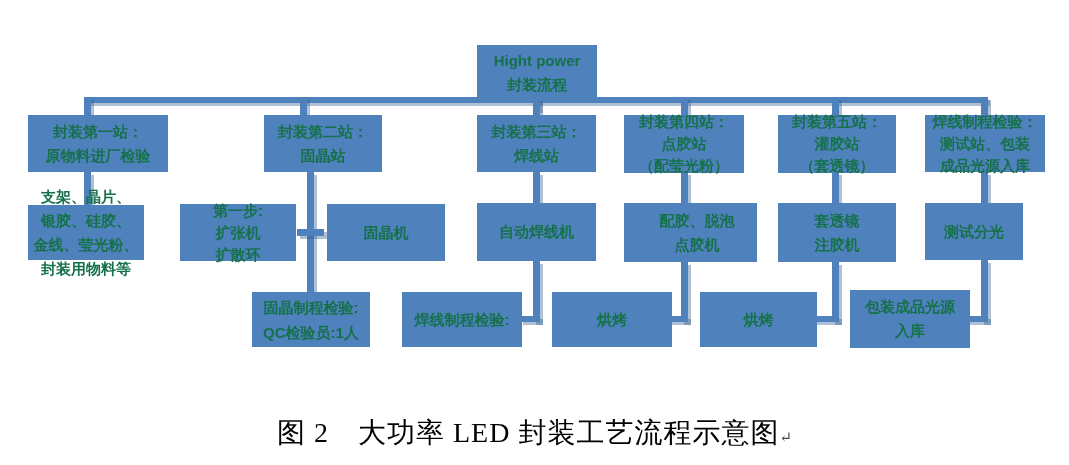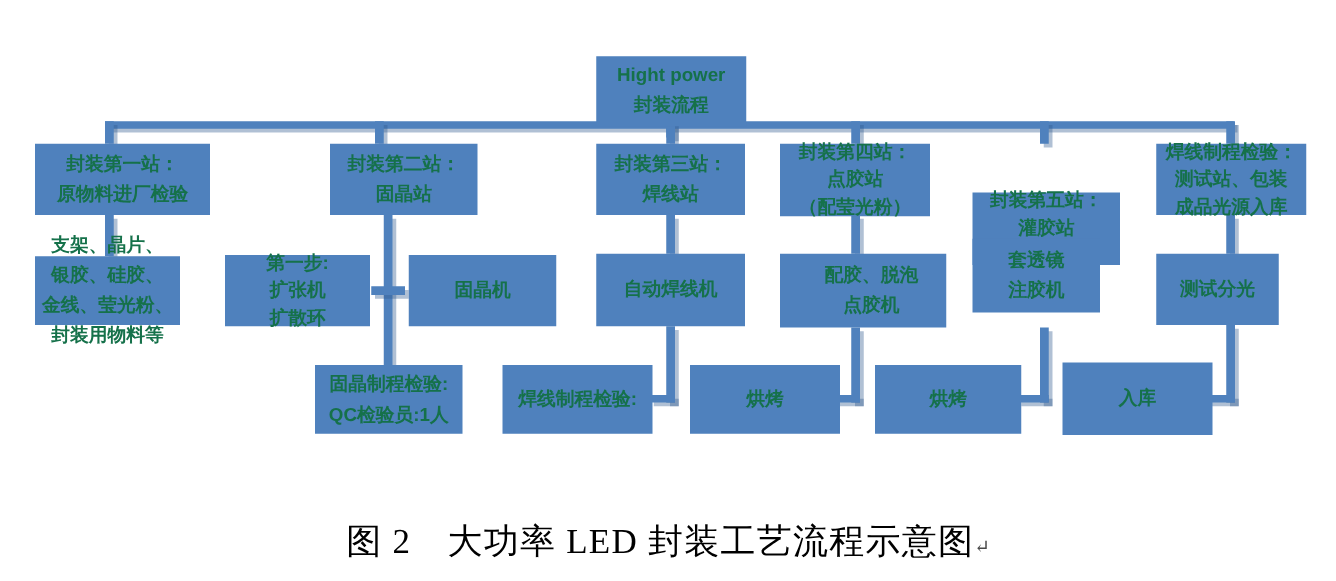--- a/index.html
+++ b/index.html
@@ -16,28 +16,28 @@
   }
   .box .ln{display:block;white-space:nowrap;}
   
   .conn{position:absolute;background:#4f81bd;box-shadow:3px 3px 0 rgba(47,90,143,0.38);}
   
   #b-root{left:477px;top:29px;width:120px;height:56px;margin-top:16px;}
   #s1{left:28px;top:115px;width:140px;height:57px;}
   #s2{left:252px;top:115px;width:118px;height:57px;margin-left:12px;}
   #s3{left:477px;top:115px;width:119px;height:57px;}
   #s4{left:624px;top:115px;width:120px;height:58px;line-height:22px;}
-  #s5{left:778px;top:115px;width:118px;height:58px;line-height:22px;margin-top:39px;}
+  #s5{left:778px;top:115px;width:118px;height:58px;line-height:22px;}
   #s6{left:925px;top:115px;width:120px;height:57px;line-height:22px;}
   #m1{left:28px;top:205px;width:116px;height:55px;}
   #m2a{left:180px;top:204px;width:116px;height:57px;line-height:22px;}
   #m2b{left:327px;top:204px;width:118px;height:57px;}
   #m3{left:477px;top:203px;width:119px;height:58px;}
   #m4{left:624px;top:203px;width:120px;height:59px;padding-left:13px;}
-  #m5{left:778px;top:191px;width:102px;height:59px;}
+  #m5{left:778px;top:203px;width:118px;height:59px;}
   #m6{left:925px;top:203px;width:98px;height:57px;}
   #q2{left:252px;top:292px;width:118px;height:55px;line-height:25px;}
   #q3{left:402px;top:292px;width:120px;height:55px;line-height:25px;}
   #k3{left:552px;top:292px;width:120px;height:55px;}
   #k4{left:700px;top:292px;width:117px;height:55px;}
   #k5{left:850px;top:290px;width:120px;height:58px;}
   
   #c-root{left:533px;top:85px;width:7px;height:25px;}
   #c-bar{left:84px;top:97px;width:903px;height:6px;}
   #c-d1{left:84px;top:97px;width:7px;height:18px;}
@@ -167,20 +167,21 @@
   <div class="box" id="q3">
     <span class="ln">焊线制程检验:</span>
   </div>
   <div class="box" id="k3">
     <span class="ln">烘烤</span>
   </div>
   <div class="box" id="k4">
     <span class="ln">烘烤</span>
   </div>
   <div class="box" id="k5">
+    <span class="ln">包装成品光源</span>
     <span class="ln">入库</span>
   </div>
 
   <div class="caption">
     <span>图 2　大功率 LED 封装工艺流程示意图</span><span class="pmark">↵</span>
   </div>
 
 </div>
 
 </body></html>

